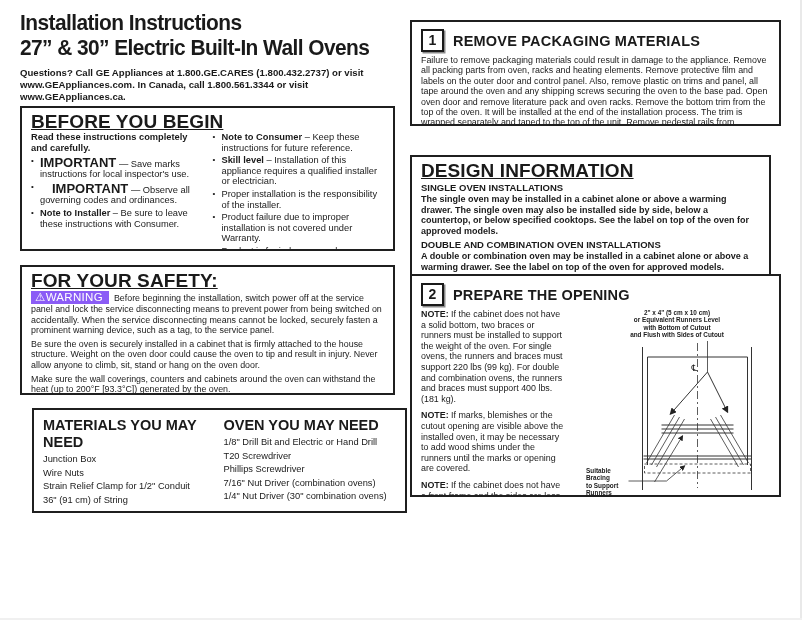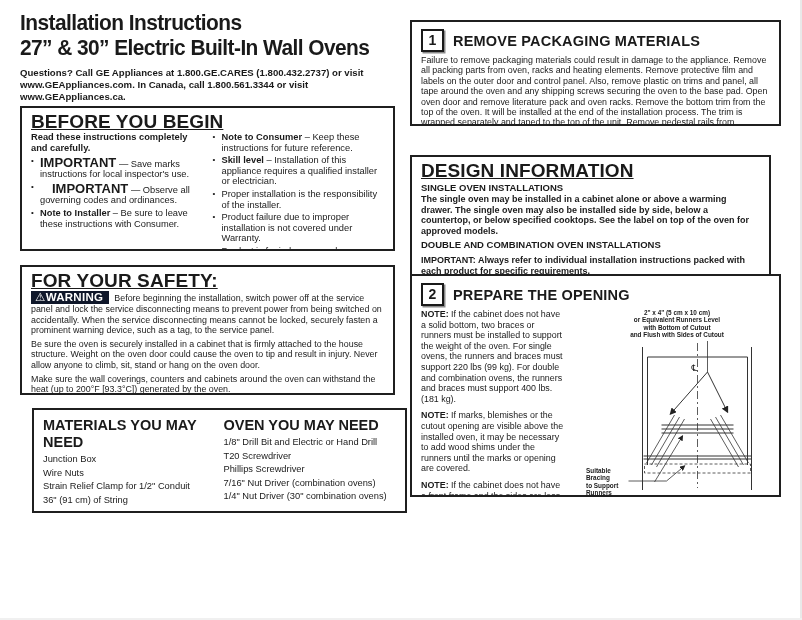--- a/index.html
+++ b/index.html
@@ -27,21 +27,21 @@
   .intro{font-weight:bold;font-size:9.3px;line-height:10.8px;margin-bottom:2px;}
   .bul{display:flex;margin-bottom:2px;}
   .dot{width:9px;flex:0 0 9px;font-size:8px;line-height:10.6px;}
   .bul-text{flex:1;font-size:9.3px;line-height:10.6px;}
   .lead-big{font-weight:bold;font-size:13px;line-height:13px;}
   .lead-big.ind{margin-left:12px;}
   .lead-bold{font-weight:bold;}
 
   
   .s-p{font-size:8.9px;line-height:10.3px;margin-bottom:4px;}
-  .warn-badge{background:#0f172a;color:#fff;font-weight:bold;font-size:11.5px;
+  .warn-badge{background:#8b5cf6;color:#fff;font-weight:normal;font-size:11.5px;
               padding:1px 6px 2px 4px;margin-right:5px;display:inline-block;letter-spacing:0.3px;}
 
   
   .mat-cols{display:flex;gap:8px;margin-top:2px;}
   .mat-col{flex:1;}
   h3.mt{font-size:14.5px;line-height:17px;margin:0 0 2px 0;}
   .mt-item{font-size:9.3px;line-height:13.5px;}
 
   
   .step-head{display:flex;align-items:center;margin:2px 0 3px 0;}
@@ -158,20 +158,21 @@
     <span class="step-title">REMOVE PACKAGING MATERIALS</span>
   </div>
   <p class="step-body">Failure to remove packaging materials could result in damage to the appliance. Remove all packing parts from oven, racks and heating elements. Remove protective film and labels on the outer door and control panel. Also, remove plastic on trims and panel, all tape around the oven and any shipping screws securing the oven to the base pad. Open oven door and remove literature pack and oven racks. Remove the bottom trim from the top of the oven. It will be installed at the end of the installation process. The trim is wrapped separately and taped to the top of the unit. Remove pedestal rails from separate box and set aside (30" Double Wall Ovens Only).</p>
 </section>
 
 <section class="abs box" style="left:410px;top:136px;width:361px;height:129px;margin-top:19px;">
   <h2>DESIGN INFORMATION</h2>
   <div class="sub-h">SINGLE OVEN INSTALLATIONS</div>
   <p class="d-p">The single oven may be installed in a cabinet alone or above a warming drawer. The single oven may also be installed side by side, below a countertop, or below specified cooktops. See the label on top of the oven for approved models.</p>
   <div class="sub-h">DOUBLE AND COMBINATION OVEN INSTALLATIONS</div>
+  <p class="d-p">A double or combination oven may be installed in a cabinet alone or above a warming drawer. See the label on top of the oven for approved models.</p>
   <p class="d-p imp"><b>IMPORTANT:</b><span> Always refer to individual installation instructions packed with each product for specific requirements.</span></p>
 </section>
 
 <section class="abs box" style="left:410px;top:274px;width:371px;height:223px;">
   <div class="step-head">
     <span class="step-num">2</span>
     <span class="step-title">PREPARE THE OPENING</span>
   </div>
   <div class="s2-cols">
     <div class="s2-notes">

